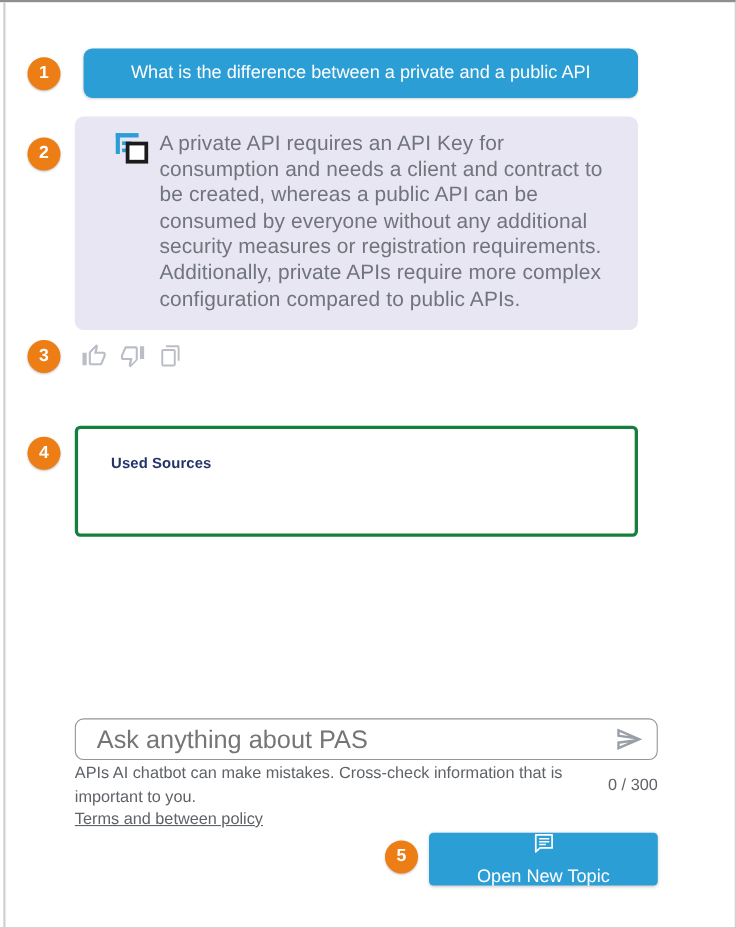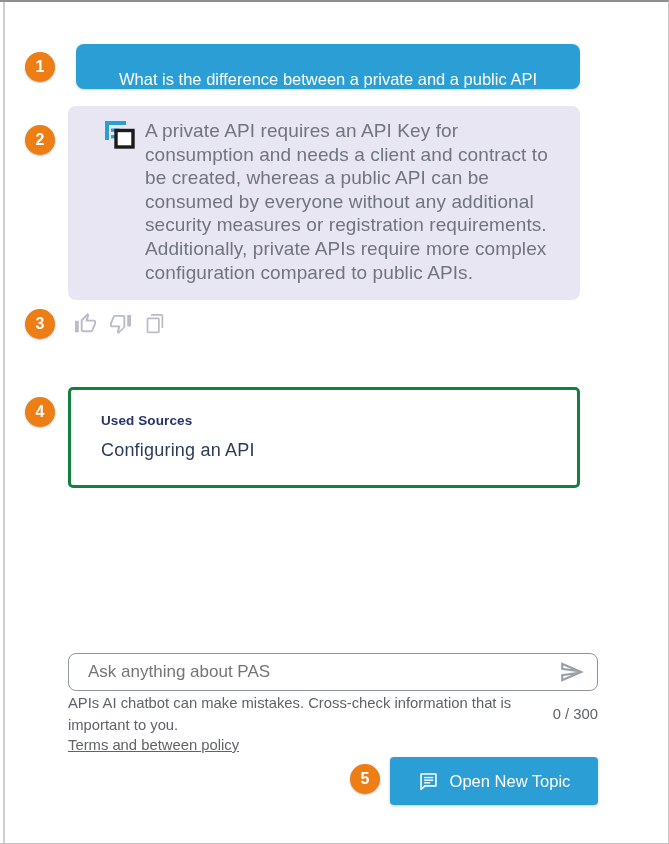--- a/index.html
+++ b/index.html
@@ -23,21 +23,21 @@
   .badge-1 { left:25px; top:50px; }
   .badge-2 { left:25px; top:123px; }
   .badge-3 { left:25px; top:307px; }
   .badge-4 { left:25px; top:395px; }
   .badge-5 { left:350px; top:762px; }
 
   
   .user-bubble {
     position:absolute; left:76px; top:42px; width:504px; height:45px;
     background:#2b9ed6; border-radius:8px; color:#ffffff; font-size:16.5px;
-    display:flex; align-items:flex-end; justify-content:center;
+    display:flex; align-items:center; justify-content:center;
     box-shadow:0 1px 2px rgba(0,0,0,0.18);
   }
 
   
   .bot-bubble {
     position:absolute; left:68px; top:104px; width:512px; height:194px;
     background:#e8e6f2; border-radius:8px; padding:13px 24px 13px 37px;
   }
   .bot-inner { display:flex; align-items:flex-start; }
   .bot-avatar { width:31px; height:28px; margin-top:2px; flex:0 0 auto; }
@@ -65,21 +65,21 @@
     font-size:18px; font-weight:500; letter-spacing:0.2px; cursor:pointer;
   }
 
   
   .composer-input-wrap {
     position:absolute; left:68px; top:651px; width:530px; height:38px;
     border:1.4px solid #8f969c; border-radius:8px; background:#ffffff;
     display:flex; align-items:center; padding:0 12px 0 17px;
   }
   .composer-input {
-    flex:1; border:none; outline:none; font-size:17px; color:#3c4043;
+    flex:1; border:none; outline:none; font-size:23px; color:#3c4043;
     font-family:"Liberation Sans","DejaVu Sans",sans-serif; background:transparent;
   }
   .composer-input::placeholder { color:#757575; opacity:1; }
   .send-btn { background:none; border:none; padding:0; width:26px; height:26px; cursor:pointer; }
 
   .disclaimer-row {
     position:absolute; left:68px; top:691px; width:530px;
     display:flex; justify-content:space-between; align-items:flex-start;
   }
   .disclaimer-text { width:470px; color:#5f6368; font-size:14.8px; line-height:21.5px; }
@@ -89,21 +89,21 @@
     position:absolute; left:68px; top:735px; color:#5f6368; font-size:14.8px;
     text-decoration:underline; cursor:pointer;
   }
 
   
   .new-topic-btn {
     position:absolute; left:390px; top:755px; width:208px; height:48px;
     background:#2b9ed6; border:none; border-radius:4px; color:#ffffff;
     font-size:16.5px; font-family:"Liberation Sans","DejaVu Sans",sans-serif;
     display:flex; align-items:center; justify-content:center; gap:11px;
-    cursor:pointer; box-shadow:0 1px 3px rgba(0,0,0,0.2);
+    cursor:pointer; box-shadow:0 1px 3px rgba(0,0,0,0.2);flex-direction:column;
   }
 </style>
 </head>
 <body>
 
 <div class="page">
   <div class="left-line"></div>
 
   <div class="badge badge-1">1</div>
   <div class="badge badge-2">2</div>
@@ -151,21 +151,20 @@
           <g transform="scale(-1,1) translate(-24,0)">
             <path d="M16 1H4c-1.1 0-2 .9-2 2v14h2V3h12V1zm3 4H8c-1.1 0-2 .9-2 2v14c0 1.1.9 2 2 2h11c1.1 0 2-.9 2-2V7c0-1.1-.9-2-2-2zm0 16H8V7h11v14z"></path>
           </g>
         </svg>
       </span>
     </button>
   </div>
 
   <div class="sources-card">
     <div class="sources-title">Used Sources</div>
-    <div class="sources-item">Configuring an API</div>
   </div>
 
   <div class="composer-input-wrap">
     <input class="composer-input" type="text" value="" placeholder="Ask anything about PAS" style="">
     <button class="send-btn">
       <span>
         <svg width="26" height="26" viewBox="0 0 24 24" fill="#999fa6">
           <path d="M4.01 6.03l7.51 3.22-7.52-1 .01-2.22m7.5 8.72L4 17.97v-2.22l7.51-1M2.01 3L2 10l15 2-15 2 .01 7L23 12 2.01 3z"></path>
         </svg>
       </span>

